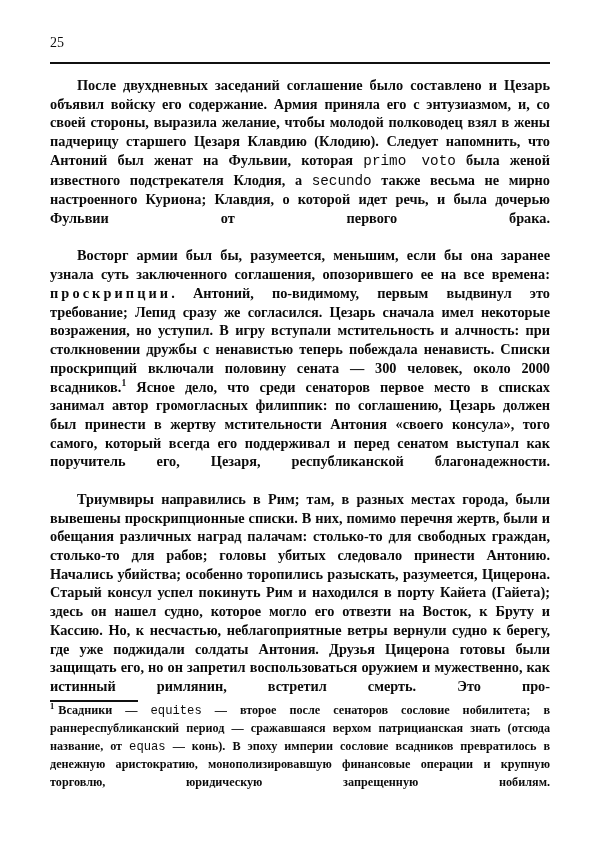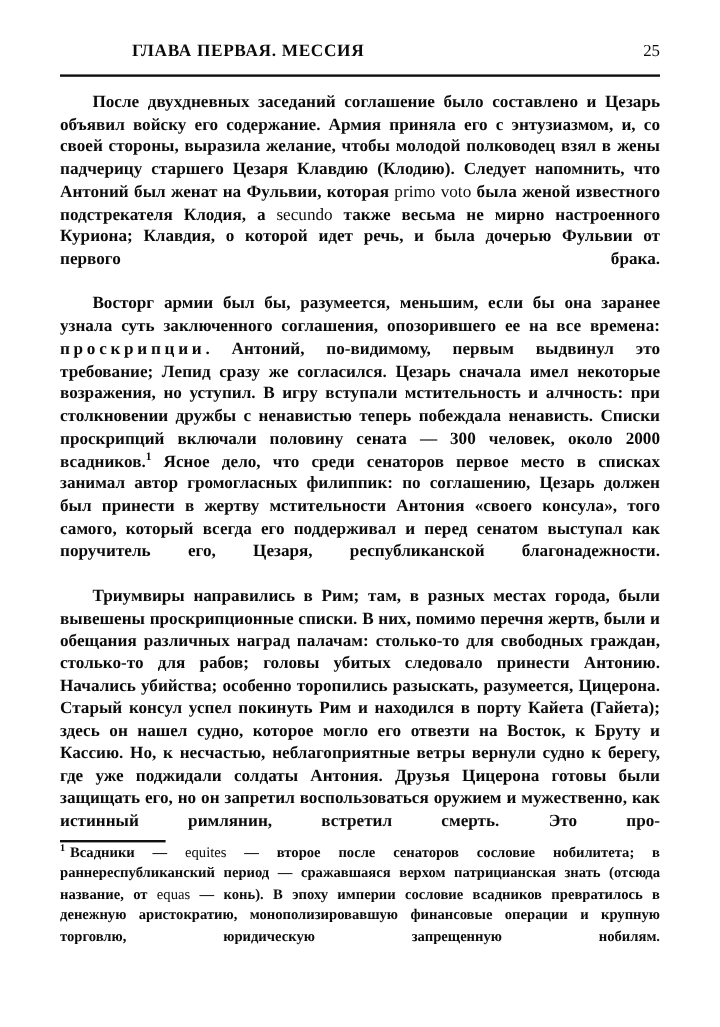--- a/index.html
+++ b/index.html
@@ -77,21 +77,21 @@
   }
   
   .body-text p::after {
     content: "";
     display: inline-block;
     width: 100%;
   }
 
   .lat {
     font-weight: 400;
-    font-family: Liberation Serif, serif;
+    font-family: Liberation Mono, monospace;
   }
   .spaced {
     letter-spacing: 3.1px;
   }
   .fn-ref {
     font-size: 9.5px;
     font-weight: 700;
     vertical-align: super;
     line-height: 0;
   }
@@ -130,21 +130,20 @@
     line-height: 0;
     margin-right: 4px;
   }
 </style>
 </head>
 <body>
 
 <div class="page">
 
   <div class="running-head">
-    <span class="chapter-title">ГЛАВА ПЕРВАЯ. МЕССИЯ</span>
     <span class="folio">25</span>
   </div>
 
   <div class="head-rule"></div>
 
   <div class="body-text">
     <p>После двухдневных заседаний соглашение было составлено и Цезарь объявил войску его содержание. Армия приняла его с энтузиазмом, и, со своей стороны, выразила желание, чтобы молодой полководец взял в жены падчерицу старшего Цезаря Клавдию (Клодию). Следует напомнить, что Антоний был женат на Фульвии, которая <span class="lat">primo voto</span> была женой известного подстрекателя Клодия, а <span class="lat">secundo</span> также весьма не мирно настроенного Куриона; Клавдия, о которой идет речь, и была дочерью Фульвии от первого брака.</p>
     <p>Восторг армии был бы, разумеется, меньшим, если бы она заранее узнала суть заключенного соглашения, опозорившего ее на все времена: <span class="spaced">проскрипции</span>. Антоний, по-видимому, первым выдвинул это требование; Лепид сразу же согласился. Цезарь сначала имел некоторые возражения, но уступил. В игру вступали мстительность и алчность: при столкновении дружбы с ненавистью теперь побеждала ненависть. Списки проскрипций включали половину сената — 300 человек, около 2000 всадников.<sup class="fn-ref">1</sup> Ясное дело, что среди сенаторов первое место в списках занимал автор громогласных филиппик: по соглашению, Цезарь должен был принести в жертву мстительности Антония «своего консула», того самого, который всегда его поддерживал и перед сенатом выступал как поручитель его, Цезаря, республиканской благонадежности.</p>
     <p>Триумвиры направились в Рим; там, в разных местах города, были вывешены проскрипционные списки. В них, помимо перечня жертв, были и обещания различных наград палачам: столько-то для свободных граждан, столько-то для рабов; головы убитых следовало принести Антонию. Начались убийства; особенно торопились разыскать, разумеется, Цицерона. Старый консул успел покинуть Рим и находился в порту Кайета (Гайета); здесь он нашел судно, которое могло его отвезти на Восток, к Бруту и Кассию. Но, к несчастью, неблагоприятные ветры вернули судно к берегу, где уже поджидали солдаты Антония. Друзья Цицерона готовы были защищать его, но он запретил воспользоваться оружием и мужественно, как истинный римлянин, встретил смерть. Это про-</p>
   </div>

